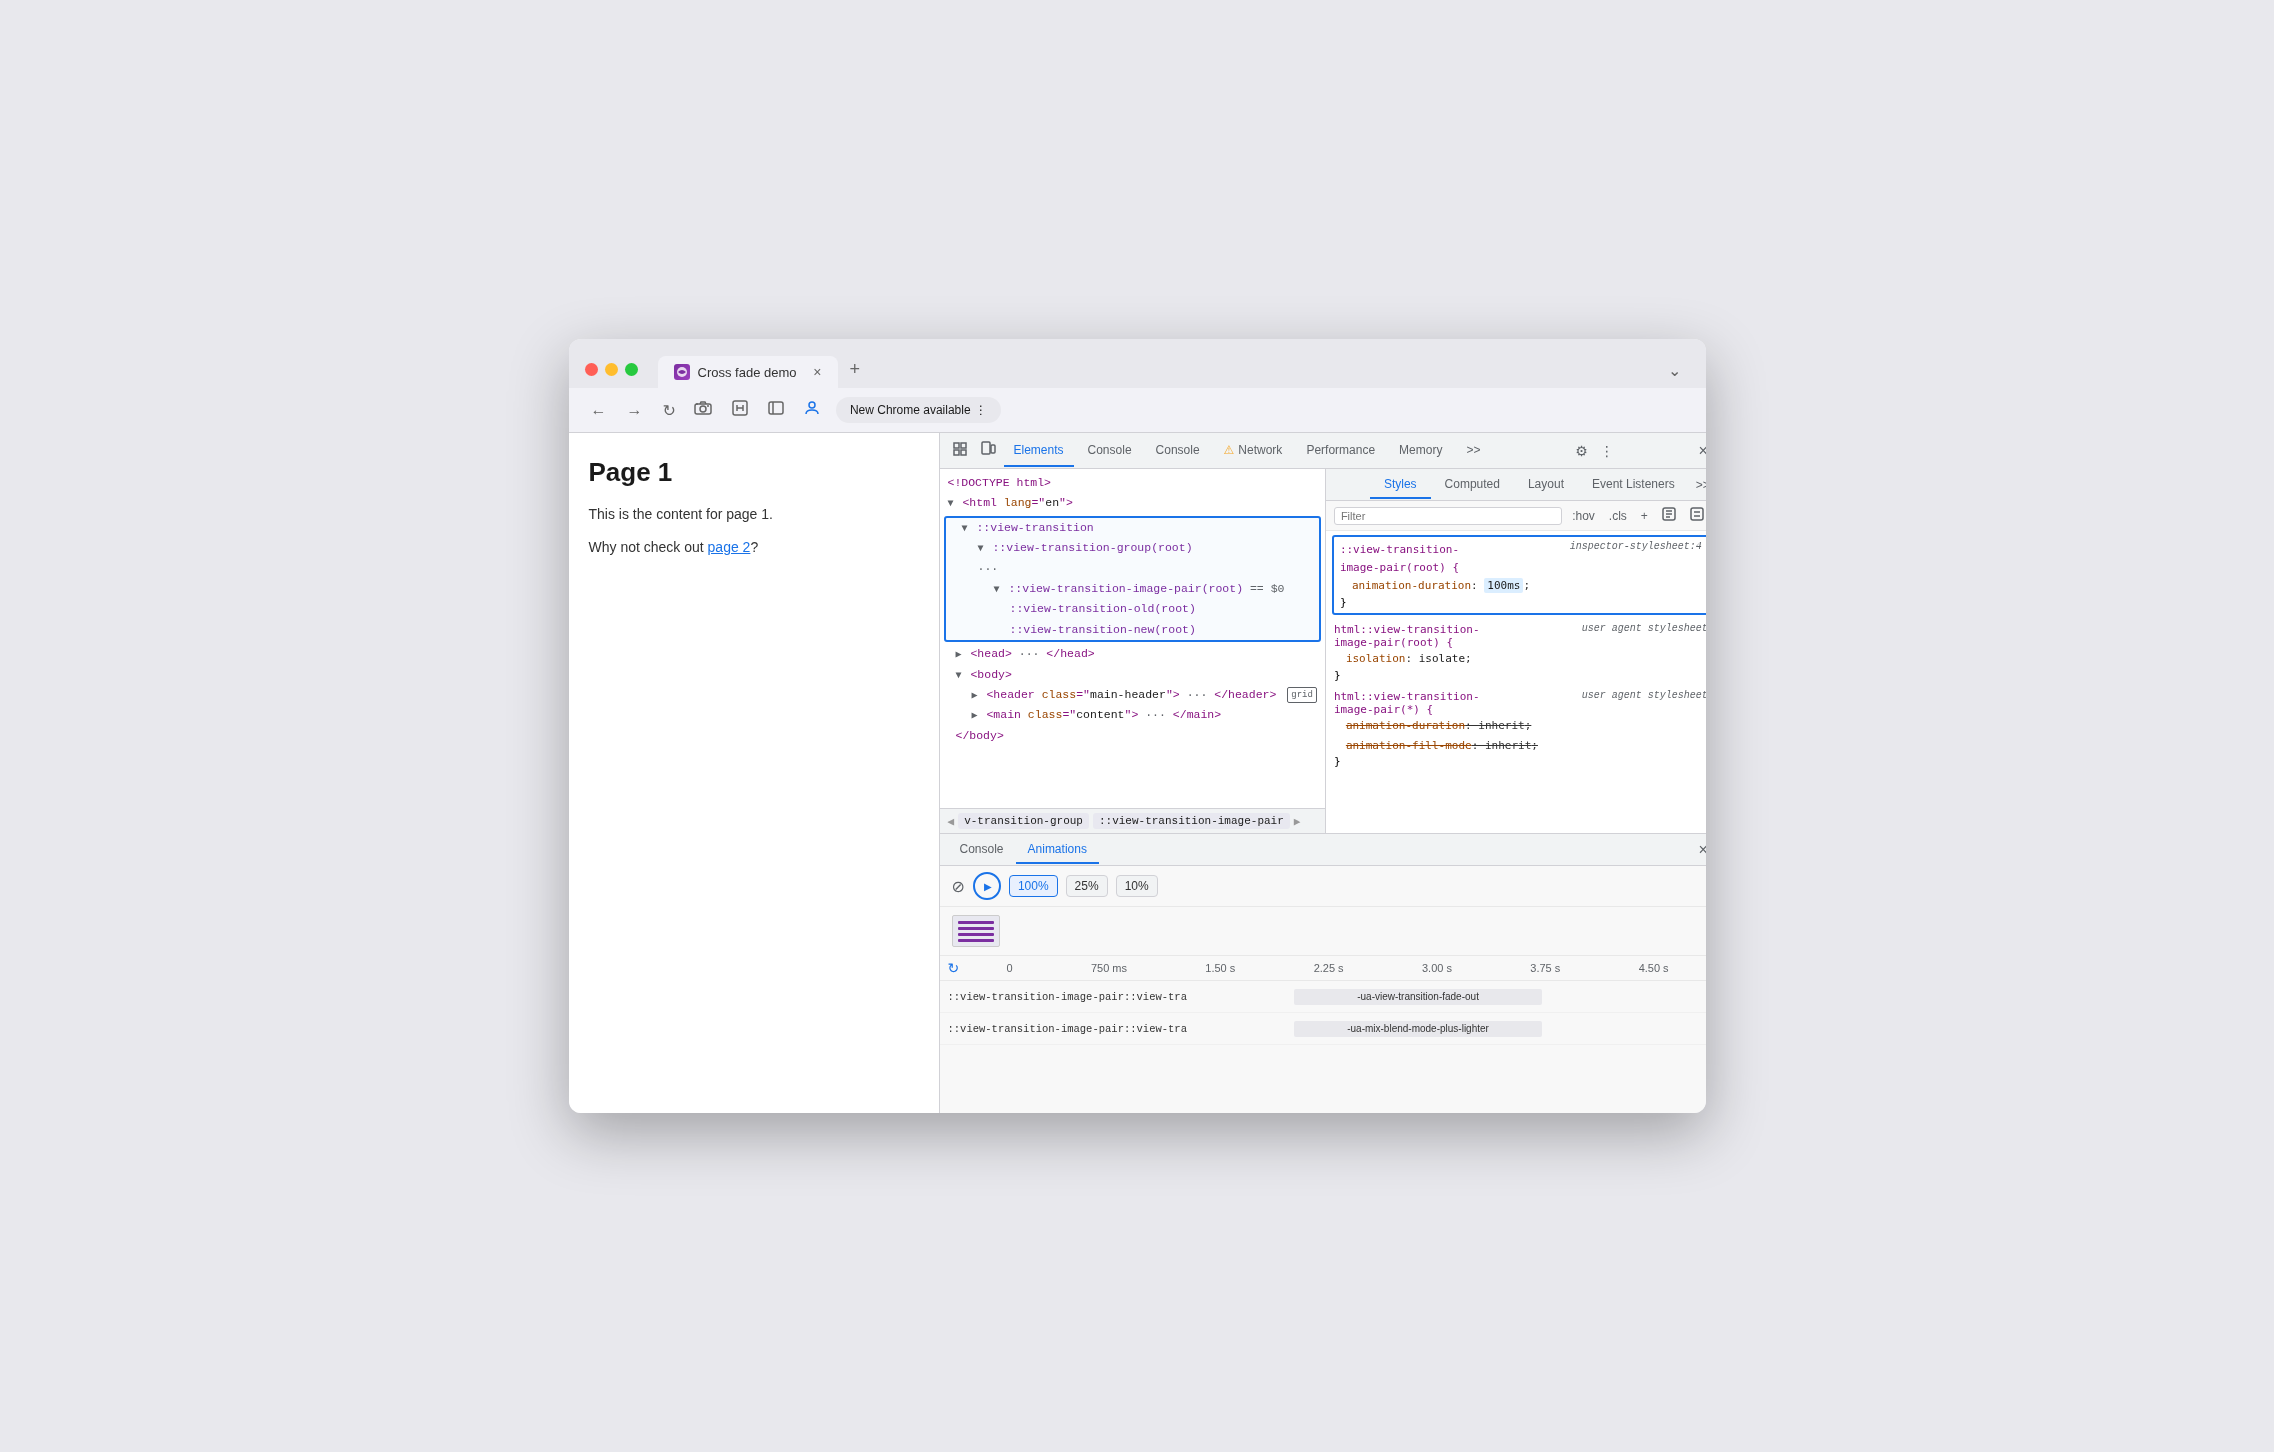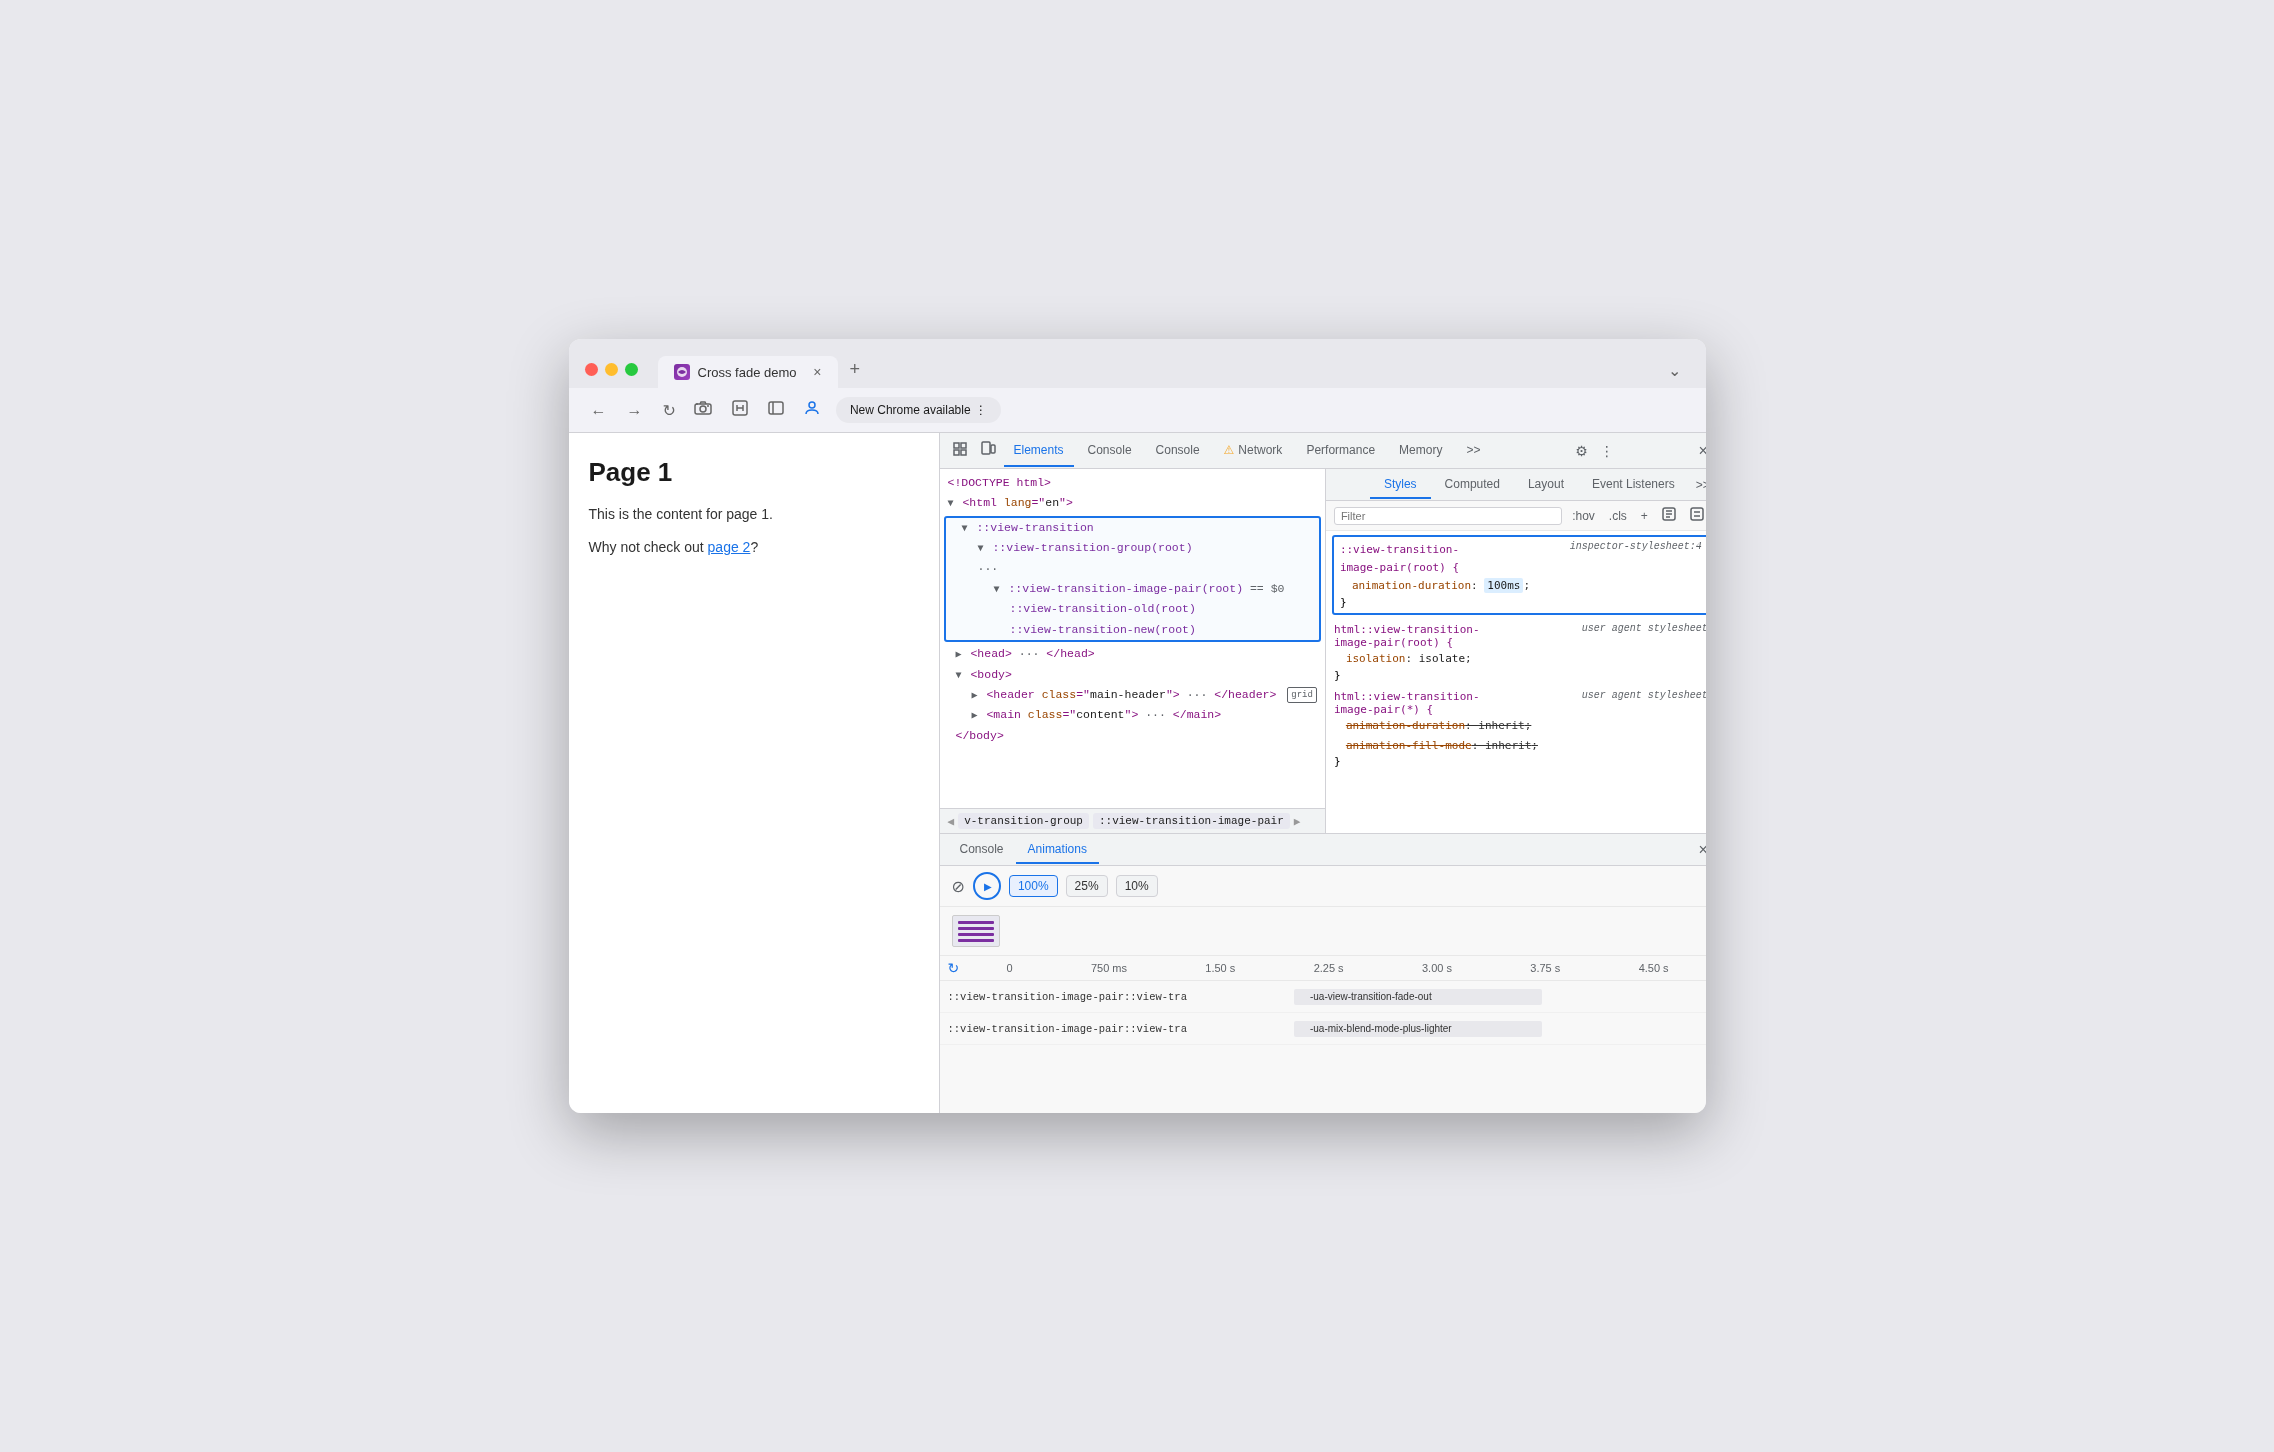--- a/index.html
+++ b/index.html
@@ -558,26 +558,26 @@
       display: flex;
       align-items: center;
     }
     .timeline-bar {
       position: absolute;
       height: 16px;
       background: #e8e8e8;
       border-radius: 2px;
       display: flex;
       align-items: center;
-      justify-content: flex-start;
+      justify-content: center;
       font-size: 10px;
       color: #333;
       white-space: nowrap;
       overflow: hidden;
-      padding: 0 16px;
+      padding: 0 4px;
     }
   </style>
 </head>
 <body>
 
 <div class="browser-window">
 
   <div class="title-bar">
     <div class="traffic-lights">
       <div class="traffic-light tl-red"></div>

